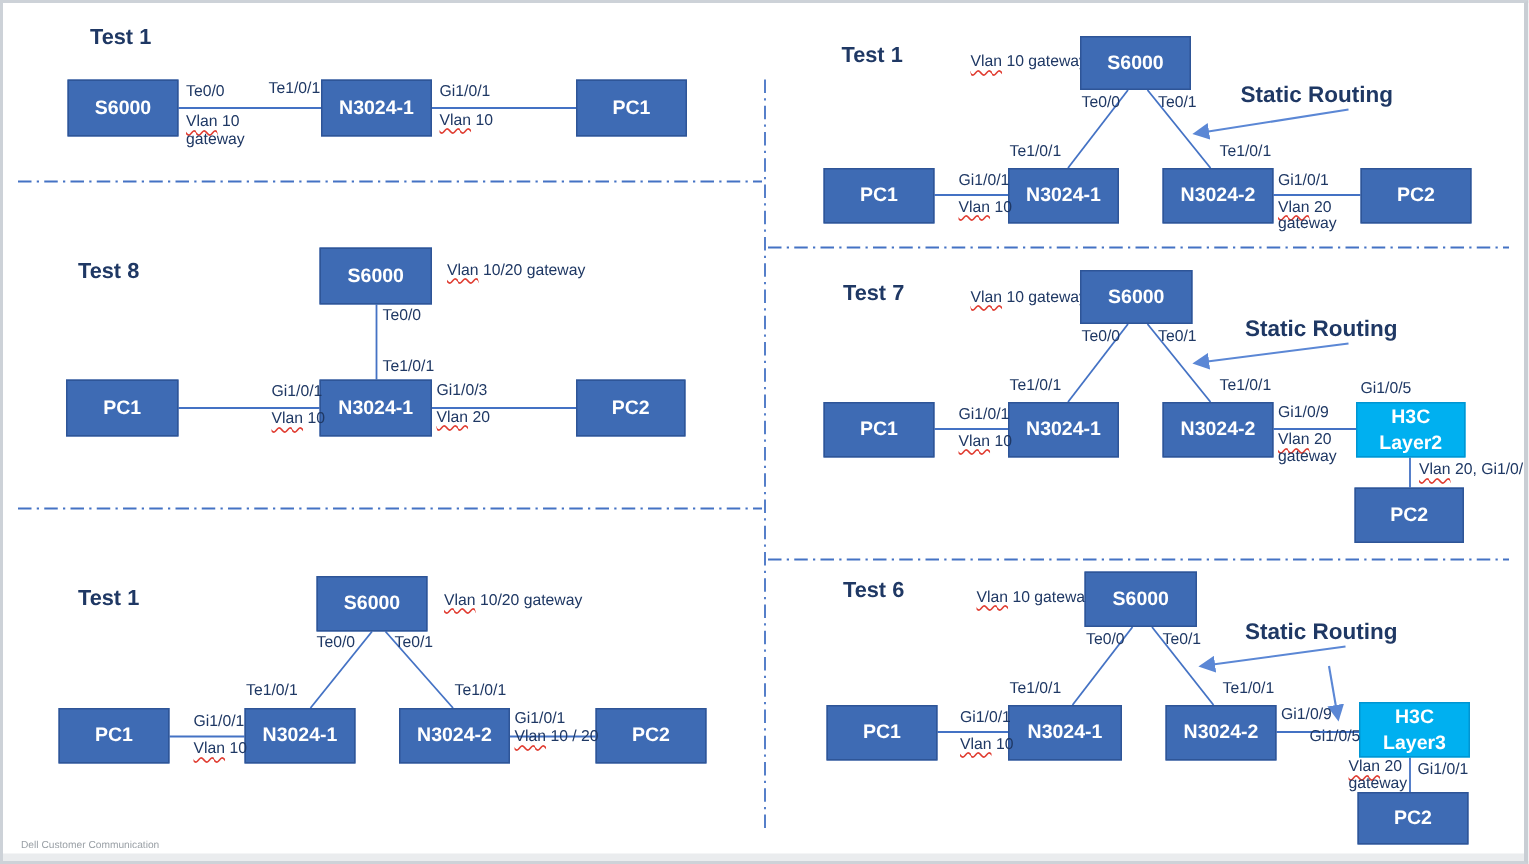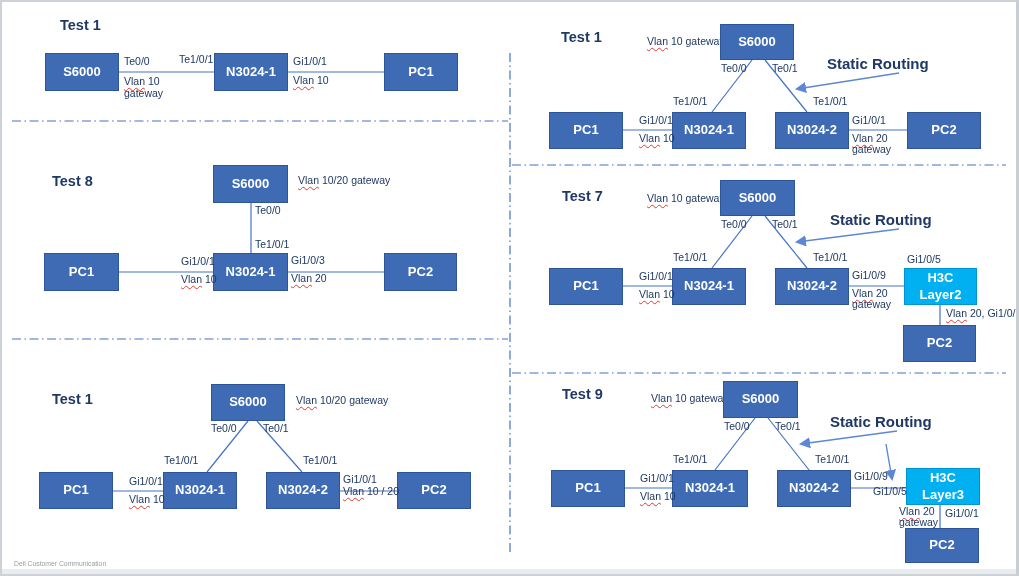--- a/index.html
+++ b/index.html
@@ -199,21 +199,21 @@
   <div class="lbl" style="left:637px;top:268px">Gi1/0/1</div>
   <div class="lbl sq" style="left:637px;top:286px"><span class="wavy">Vlan</span> 10</div>
   <div class="lbl" style="left:850px;top:267px">Gi1/0/9</div>
   <div class="lbl sq" style="left:850px;top:285px"><span class="wavy">Vlan</span> 20</div>
   <div class="lbl" style="left:850px;top:296px">gateway</div>
   <div class="lbl sq" style="left:944px;top:305px"><span class="wavy">Vlan</span> 20, Gi1/0/1</div>
   <div class="node" style="left:901px;top:323px;width:73px;height:37px">
       <span>PC2</span>
     </div>
 
-  <div class="ttl" style="left:560px;top:384px">Test 9</div>
+  <div class="ttl" style="left:560px;top:384px">Test 6</div>
   <div class="lbl sq" style="left:649px;top:390px"><span class="wavy">Vlan</span> 10 gateway</div>
   <div class="node" style="left:721px;top:379px;width:75px;height:37px">
       <span>S6000</span>
     </div>
   <div class="lbl" style="left:722px;top:418px">Te0/0</div>
   <div class="lbl" style="left:773px;top:418px">Te0/1</div>
   <div class="sr" style="left:828px;top:411px">Static Routing</div>
   <div class="lbl" style="left:671px;top:451px">Te1/0/1</div>
   <div class="lbl" style="left:813px;top:451px">Te1/0/1</div>
   <div class="node" style="left:549px;top:468px;width:74px;height:37px">

